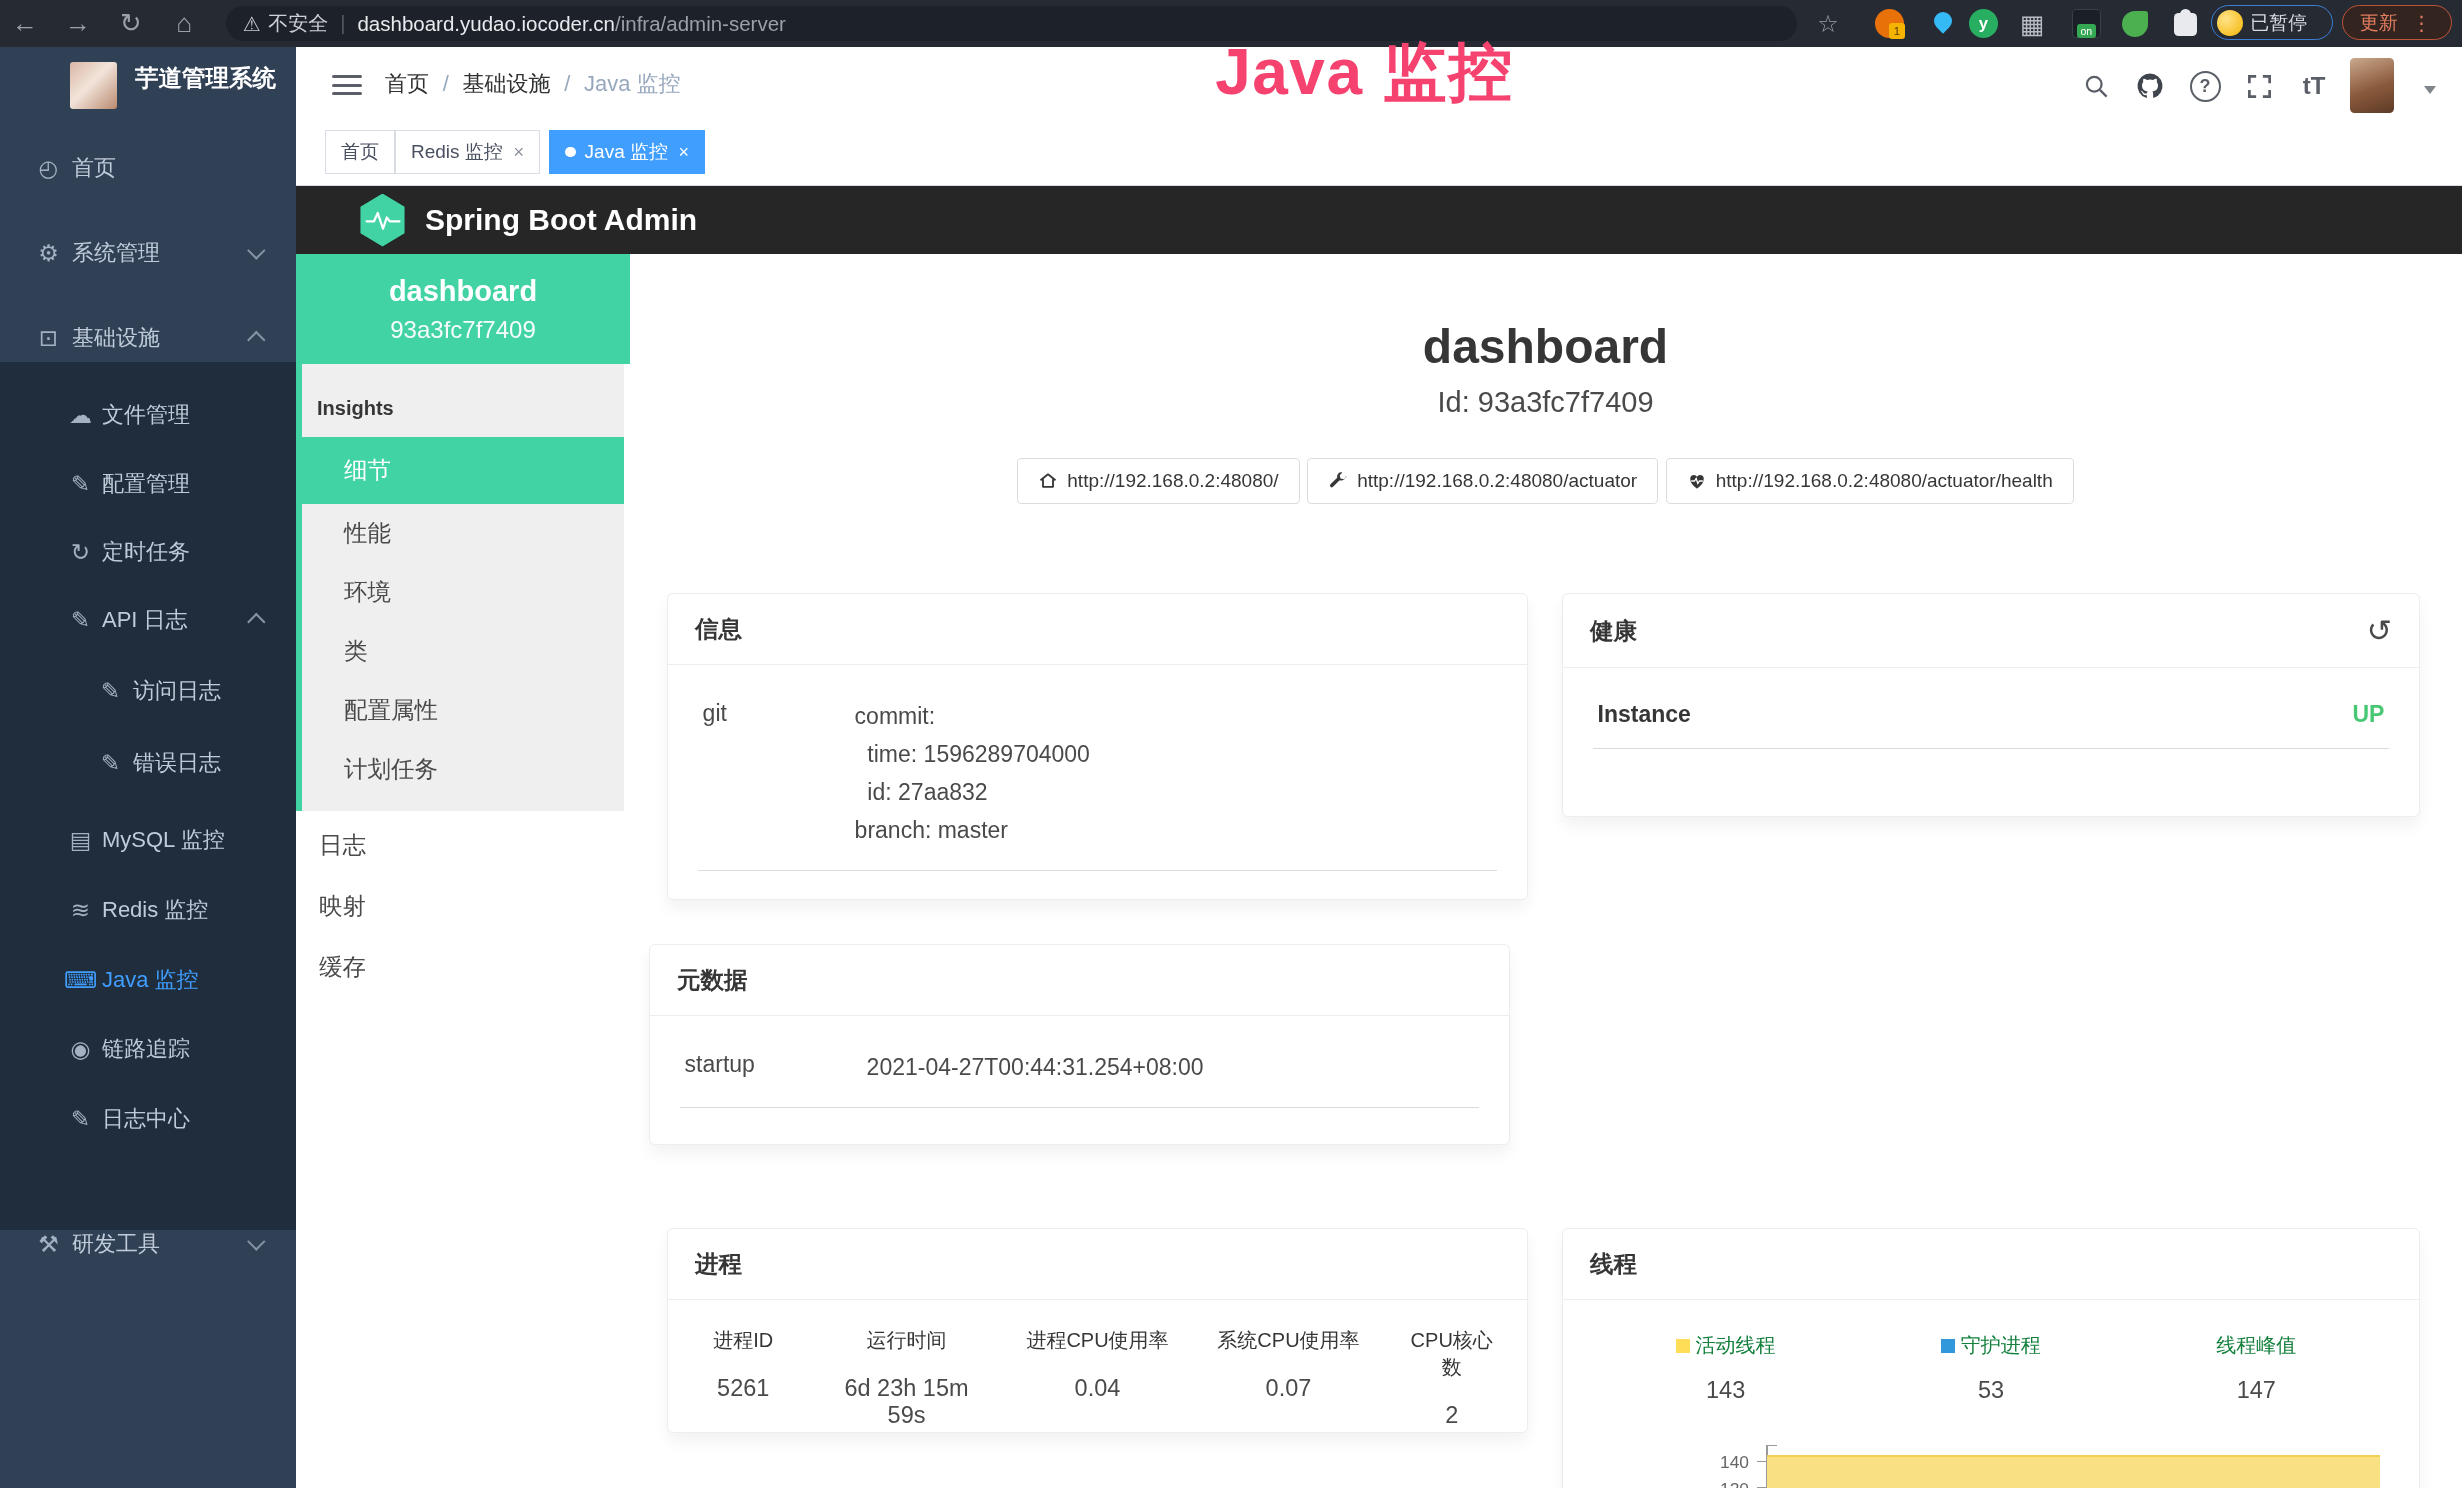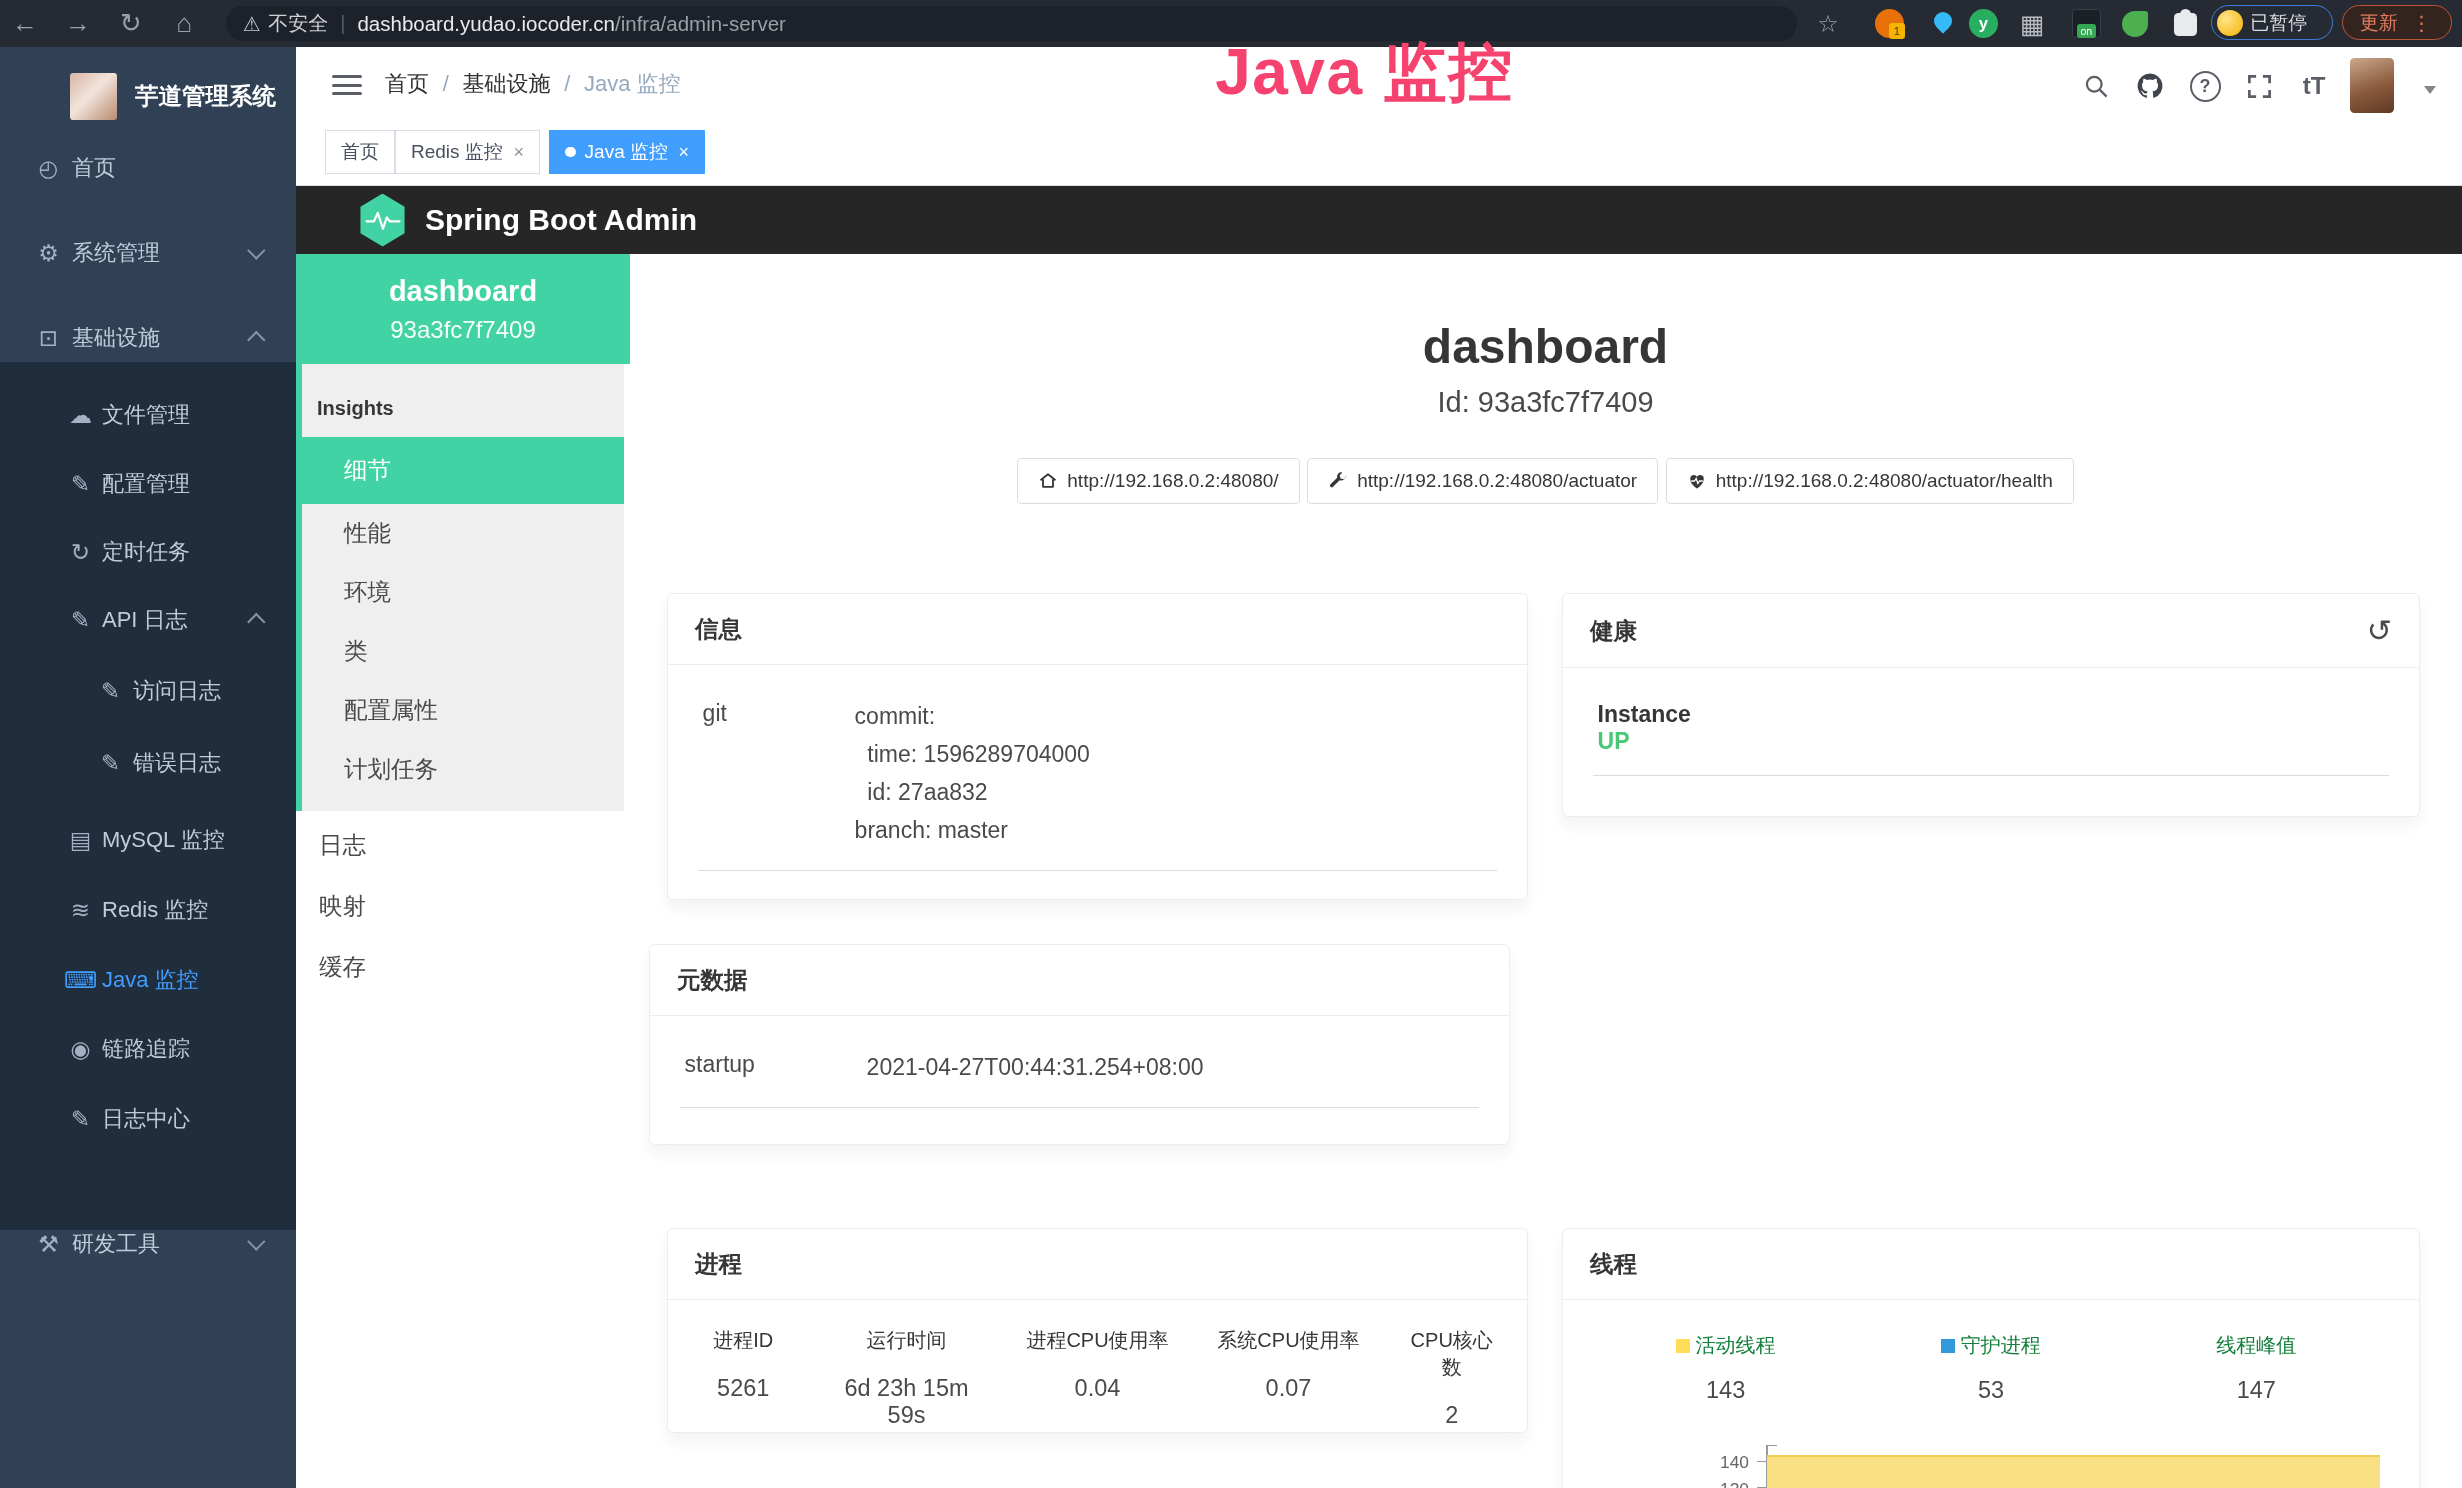--- a/index.html
+++ b/index.html
@@ -19,21 +19,21 @@
   .pill.paused{left:2211px;width:120px;border:1.5px solid #3d7fd6;}
   .pill.update{left:2342px;width:108px;border:1.5px solid #bf5438;background:#342420;}
   .emoji-face{width:26px;height:26px;border-radius:50%;background:radial-gradient(circle at 35% 35%,#ffe38a,#f4b400);margin-left:4.6px;}
   .paused-txt{font-size:19px;color:#d6d9de;margin-left:7.6px;}
   .update-txt{font-size:19px;color:#de7c5d;margin-left:16.7px;}
   .update-dots{font-size:20px;color:#de7c5d;margin-left:13.7px;}
   
   .annotation{position:absolute;left:1122px;top:29px;width:485px;text-align:center;font-size:64px;font-weight:bold;color:#f5426e;z-index:60;letter-spacing:1.5px;}
   
   .side{position:absolute;left:0;top:47px;width:296px;height:1442px;background:#304156;z-index:5;}
-  .side .logo-row{position:absolute;left:0;top:15px;width:296px;height:68px;display:flex;align-items:center;}
+  .side .logo-row{position:absolute;left:0;top:15px;width:296px;height:68px;display:flex;}
   .side .logo-img{width:47px;height:47px;border-radius:3px;margin-left:70px;background:linear-gradient(135deg,#d8b6a4 0%,#f2e4da 45%,#b98a70 100%);}
   .side .logo-title{color:#fff;font-size:23.5px;font-weight:bold;margin-left:18px;}
   .srow{position:absolute;left:0;width:296px;height:68px;display:flex;align-items:center;color:#bfcbd9;font-size:22px;}
   .srow .ic{position:absolute;left:32px;width:33px;text-align:center;font-size:23px;color:#a3b1c2;}
   .srow .lb{position:absolute;left:72px;}
   .srow.lvl1 .ic{left:64px;}  .srow.lvl1 .lb{left:102px;}
   .srow.lvl2 .ic{left:94px;} .srow.lvl2 .lb{left:133px;}
   .srow.active, .srow.active .ic{color:#409eff;}
   .submenu-bg{position:absolute;left:0;top:315px;width:296px;height:868px;background:#1f2d3d;}
   .chev{position:absolute;right:33px;width:10.6px;height:10.6px;border-right:2.3px solid #8694a5;border-bottom:2.3px solid #8694a5;transform:rotate(45deg);margin-top:-4.6px;}
@@ -363,21 +363,21 @@
         </div>
       </div>
     </div>
 
     <div class="card" style="left:933px;top:339px;width:858px;height:224px;">
       <div class="card-head">
         <span>健康</span>
         <span class="hist">↺</span>
       </div>
       <div class="card-body">
-        <div class="kv-row" style="justify-content:space-between;flex-direction:column;">
+        <div class="kv-row" style="justify-content:space-between;">
           <span style="font-weight:bold;color:#363636;">Instance</span>
           <span class="up">UP</span>
         </div>
       </div>
     </div>
 
     <div class="card" style="left:20px;top:690px;width:861px;height:201px;">
       <div class="card-head">
         <span>元数据</span>
       </div>

